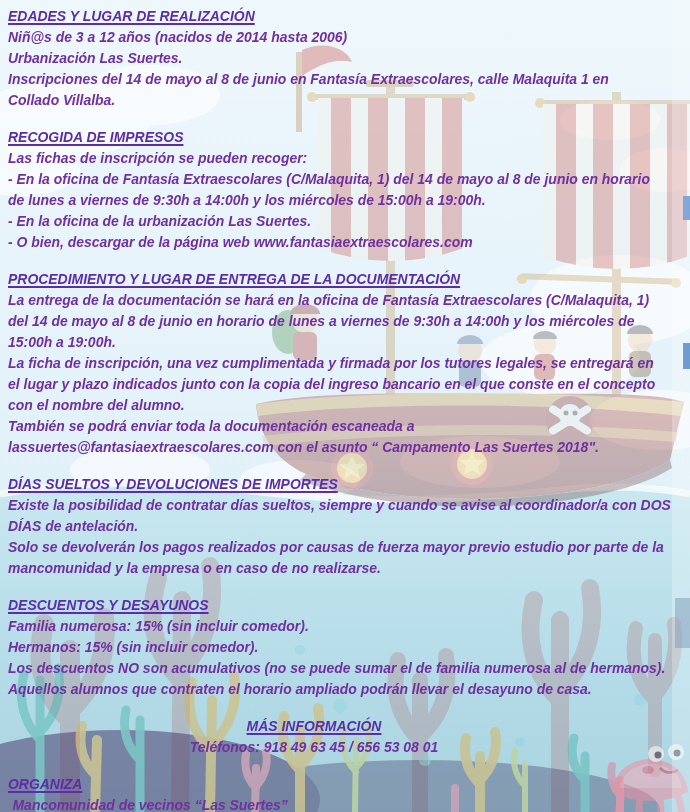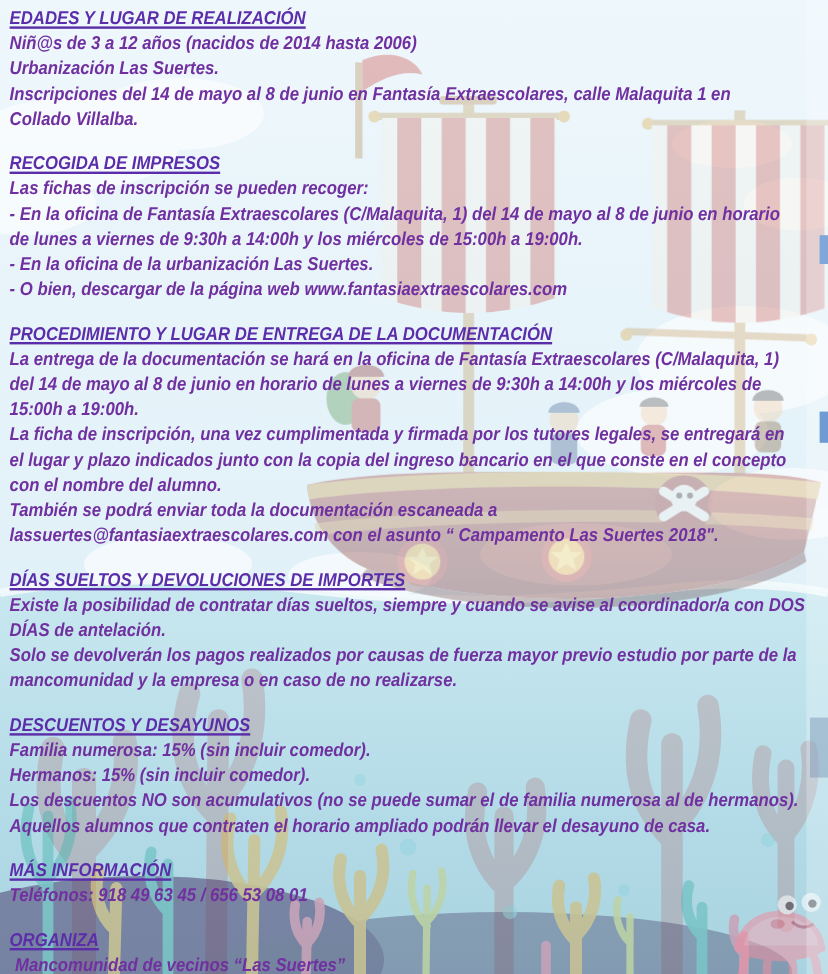--- a/index.html
+++ b/index.html
@@ -9,21 +9,21 @@
     background:#e9f4fb;
   }
   .bg{position:absolute;top:0;left:0;z-index:0;}
   .content{
     position:absolute;top:5px;left:8px;width:680px;z-index:2;
     font-weight:bold;font-style:italic;
     font-size:15.5px;line-height:21px;
     color:var(--c-body-text,#7030a0);
   }
   .section{margin:0 0 16px 0;}
-  .section.extra-gap{margin-top:7px;}
+  .section.extra-gap{margin-top:7px;text-align:center;}
   .line{white-space:nowrap;transform:scaleX(0.90);transform-origin:0 50%;}
   .heading{
     color:var(--c-heading-text,#5b2daa);
     text-decoration:underline;
     text-decoration-thickness:1.5px;
     text-underline-offset:2px;
   }
   .indent{padding-left:5px;}
 </style>
 </head>

